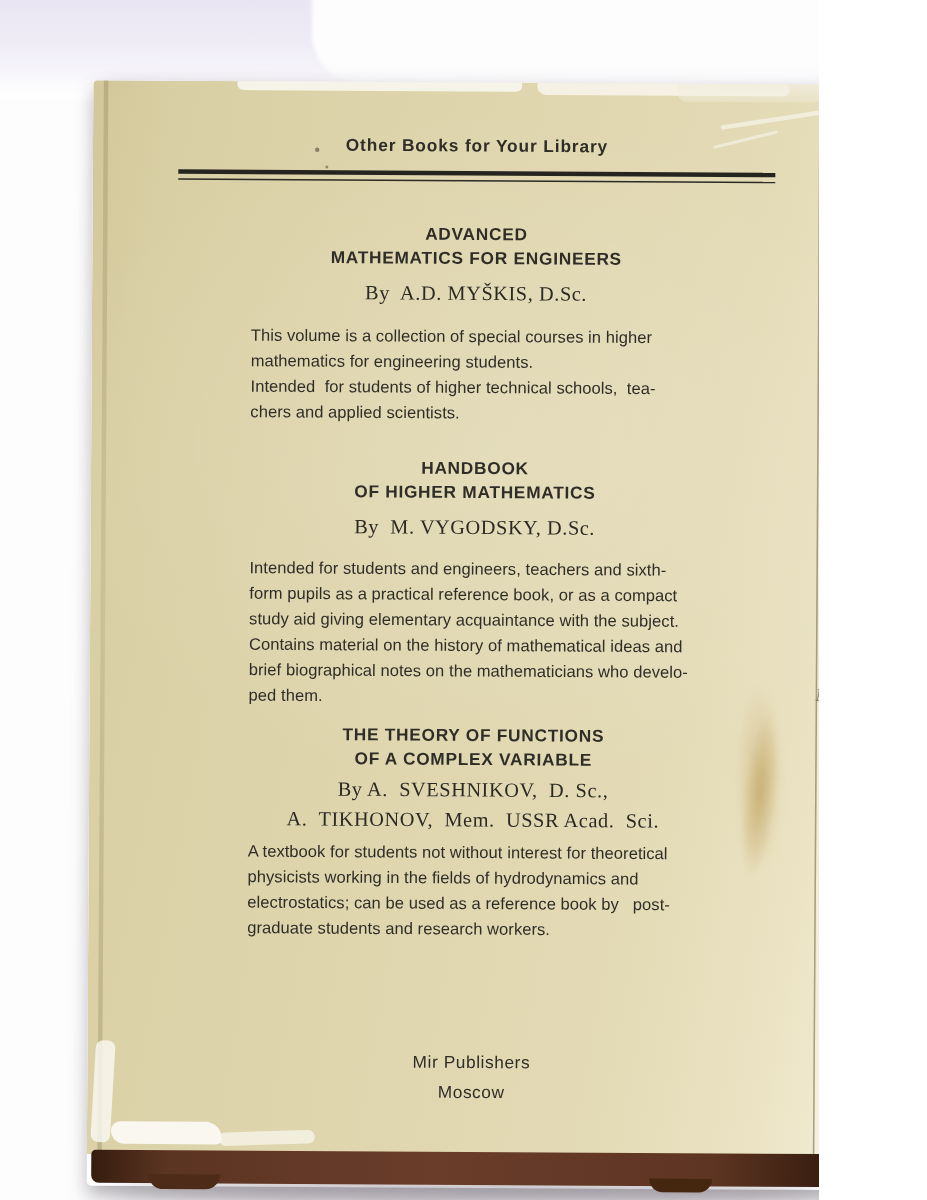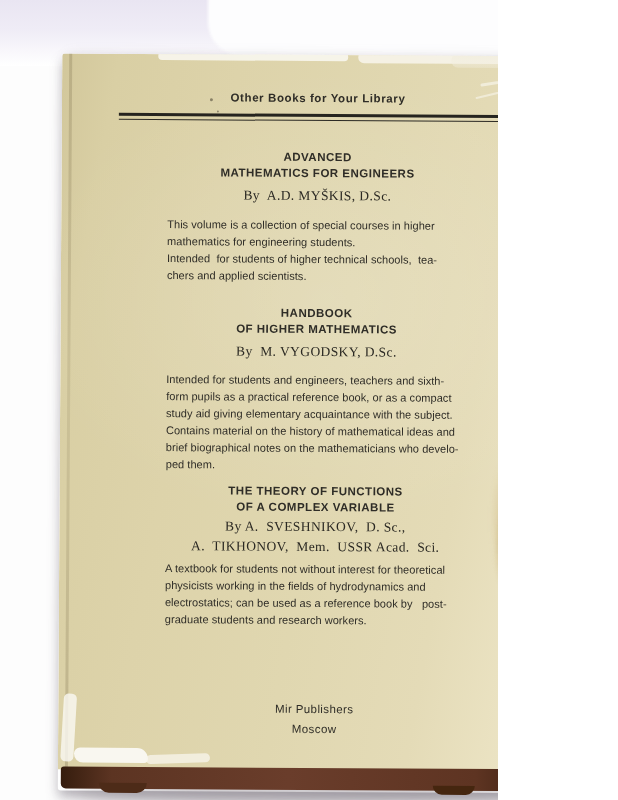--- a/index.html
+++ b/index.html
@@ -1,17 +1,17 @@
 <!DOCTYPE html>
 <html><head>
 <meta charset="utf-8">
 <style>
   html, body { margin:0; padding:0; background:#ffffff; }
   .photo {
-    position:relative; width:498px; height:800px; overflow:hidden;
+    position:relative; width:546px; height:800px; overflow:hidden;
     background:#fdfdfd;
     font-family:"Liberation Sans", sans-serif;
   }
   
   .bg-tint {
     position:absolute; left:0; top:0; right:0; height:66px;
     background:linear-gradient(180deg,#e9e5f2 0%,#efecf6 45%,#ffffff 100%);
   }
   .bg-blob {
     position:absolute; left:208px; top:-6px; width:368px; height:62px;

